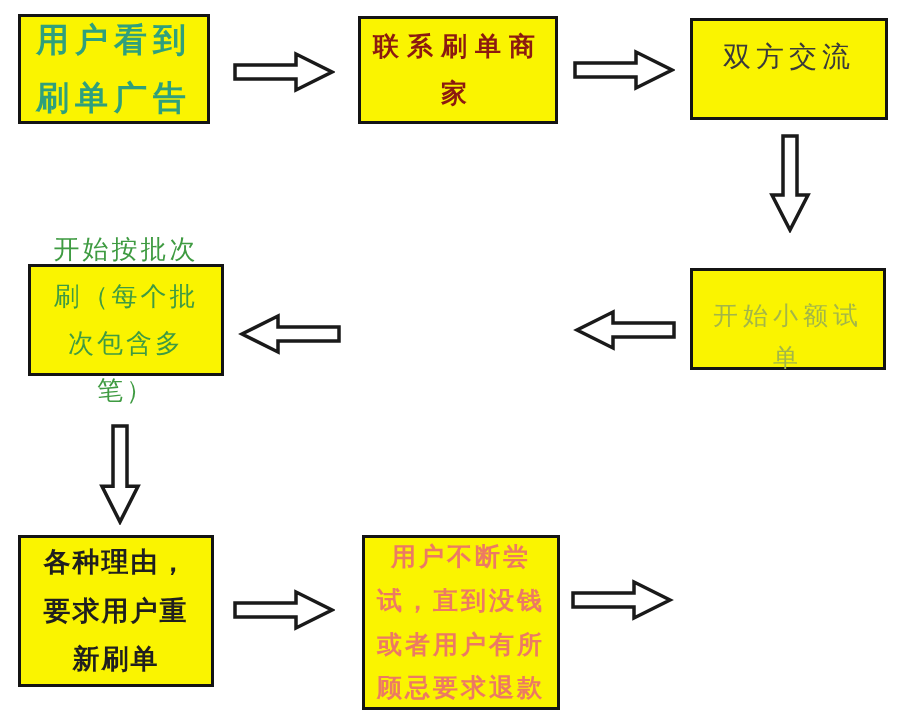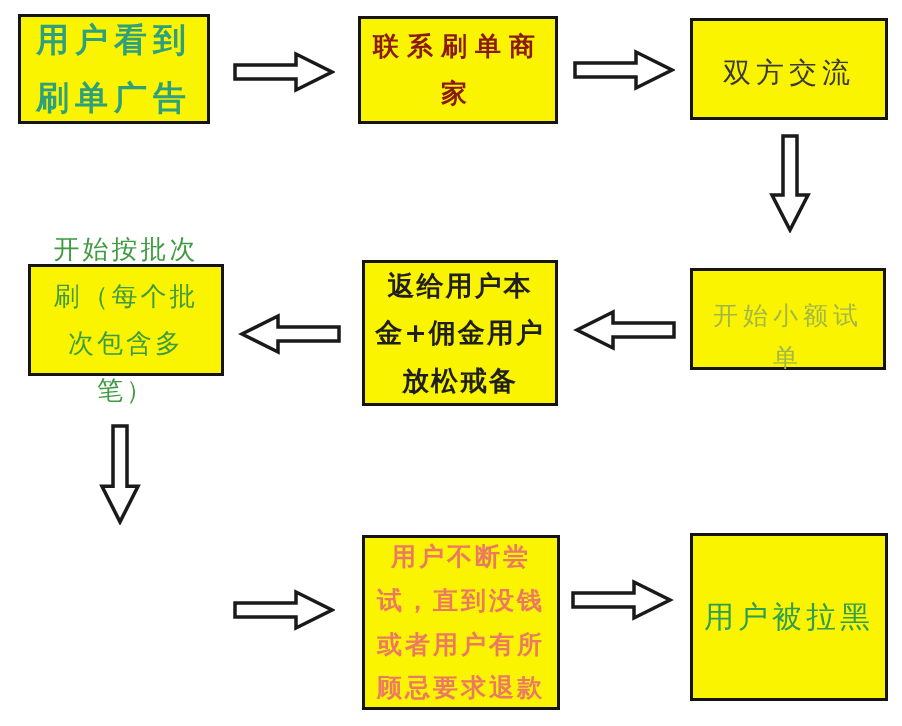--- a/index.html
+++ b/index.html
@@ -29,21 +29,21 @@
   }
   .flow-box .box-text {
     display: block;
     width: 100%;
     word-break: break-all;
     line-break: strict;
   }
   
   .b1 { left: 18px;  top: 14px;  width: 192px; height: 110px; }
   .b2 { left: 358px; top: 16px;  width: 200px; height: 108px; }
-  .b3 { left: 690px; top: 18px;  width: 198px; height: 102px; align-items: flex-start; padding-top: 32px; }
+  .b3 { left: 690px; top: 18px;  width: 198px; height: 102px; align-items: flex-start; padding-top: 16px; }
   .b4 { left: 690px; top: 268px; width: 196px; height: 102px; }
   .b5 { left: 362px; top: 260px; width: 196px; height: 146px; }
   .b6 { left: 28px;  top: 264px; width: 196px; height: 112px; }
   .b7 { left: 18px;  top: 535px; width: 196px; height: 152px; }
   .b8 { left: 362px; top: 535px; width: 198px; height: 175px; }
   .b9 { left: 690px; top: 533px; width: 198px; height: 168px; }
   
   .b1 .box-text { font-size: 33px; font-weight: 700; letter-spacing: 6px; line-height: 1.75; }
   .b2 .box-text { font-size: 26px; font-weight: 700; letter-spacing: 8px; line-height: 1.8; }
   .b3 .box-text { font-size: 28px; font-weight: 400; letter-spacing: 5px; line-height: 1.4; }
@@ -109,54 +109,51 @@
   <div class="flow-box b4">
     <span class="box-text" style="color: rgb(163, 182, 72);">开始小额试单</span>
   </div>
 
   <div class="arrow al1">
     <svg viewBox="0 0 105 44" preserveAspectRatio="none" aria-hidden="true">
       <path d="M102 15 L41 15 L41 4 L5 22 L41 40 L41 29 L102 29 Z"></path>
     </svg>
   </div>
 
-  <div class="flow-box b5">
-    <span class="box-text" style="color: rgb(31, 31, 31);">返给用户本金+佣金用户放松戒备</span>
-  </div>
 
   <div class="arrow al2">
     <svg viewBox="0 0 105 44" preserveAspectRatio="none" aria-hidden="true">
       <path d="M102 15 L41 15 L41 4 L5 22 L41 40 L41 29 L102 29 Z"></path>
     </svg>
   </div>
 
   <div class="flow-box b6">
     <span class="box-text" style="color: rgb(63, 155, 66);">开始按批次刷（每个批次包含多笔）</span>
   </div>
 
   <div class="arrow ad2">
     <svg viewBox="0 0 44 100" preserveAspectRatio="none" aria-hidden="true">
       <path d="M15 3 L15 62 L4 62 L22 97 L40 62 L29 62 L29 3 Z"></path>
     </svg>
   </div>
 
+  <div class="flow-box b7">
+    <span class="box-text" style="color: rgb(31, 31, 31);">各种理由，要求用户重新刷单</span>
+  </div>
 
   <div class="arrow ar3">
     <svg viewBox="0 0 103 44" preserveAspectRatio="none" aria-hidden="true">
       <path d="M3 15 L64 15 L64 4 L100 22 L64 40 L64 29 L3 29 Z"></path>
     </svg>
   </div>
 
   <div class="flow-box b8">
     <span class="box-text" style="color: rgb(236, 122, 99);">用户不断尝试，直到没钱或者用户有所顾忌要求退款</span>
   </div>
 
   <div class="arrow ar4">
     <svg viewBox="0 0 105 44" preserveAspectRatio="none" aria-hidden="true">
       <path d="M3 15 L64 15 L64 4 L100 22 L64 40 L64 29 L3 29 Z"></path>
     </svg>
   </div>
 
-  <div class="flow-box b9">
-    <span class="box-text" style="color: rgb(47, 158, 83);">用户被拉黑</span>
-  </div>
 
 </div>
 
 </body></html>

